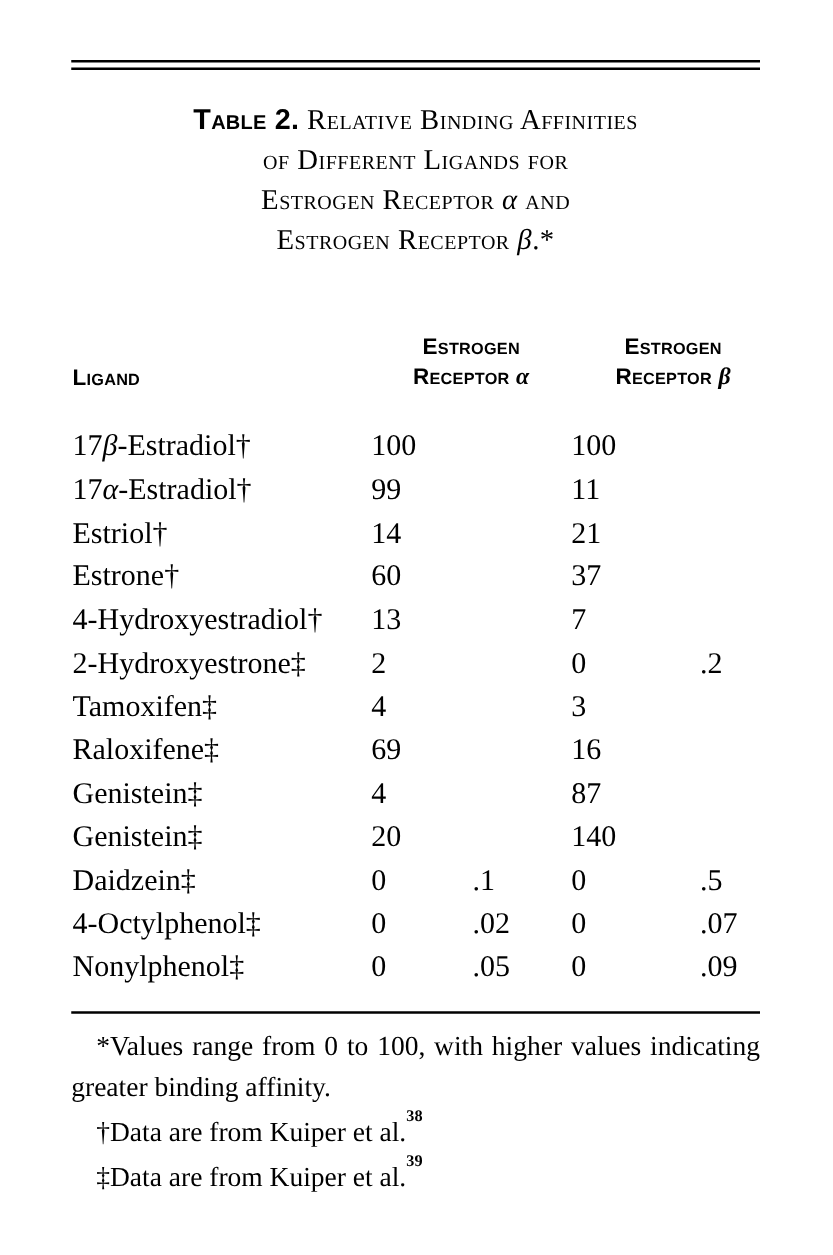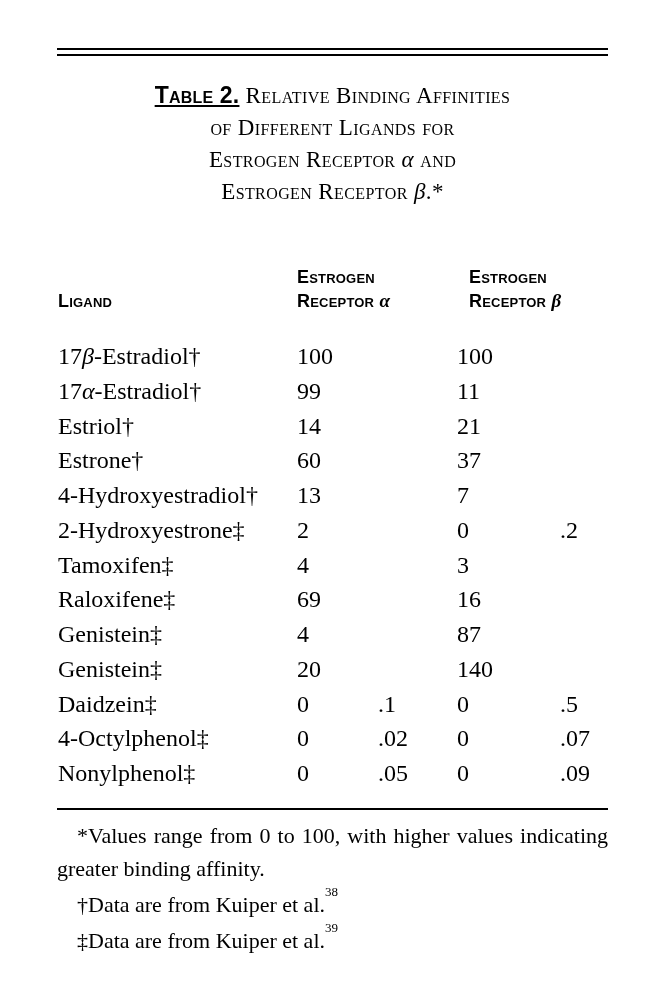--- a/index.html
+++ b/index.html
@@ -28,38 +28,37 @@
     text-align: center;
     font-size: 23px;
     line-height: 32px;
     font-variant: small-caps;
     letter-spacing: 0.4px;
   }
   .t-label {
     font-family: "Liberation Sans", sans-serif;
     font-weight: bold;
     letter-spacing: 0.2px;
-    text-decoration: underline;
   }
   .gk-t { font-variant: normal; font-style: italic; }
 
   .header-row {
     margin-top: 57px;
     display: grid;
     grid-template-columns: 240px 160px 151px;
     align-items: end;
     font-family: "Liberation Sans", sans-serif;
     font-weight: bold;
     font-size: 18px;
     line-height: 24px;
     font-variant: small-caps;
     letter-spacing: 0.2px;
   }
   .h-ligand { padding-left: 1px; }
-  .h-col { text-align: left; }
+  .h-col { text-align: center; }
   .h-col.beta { padding-left: 12px; }
   .gk-h {
     font-variant: normal;
     font-style: italic;
     font-family: "Liberation Serif", serif;
     font-size: 19px;
     font-weight: bold;
   }
 
   .tbody { margin-top: 26px; font-family: Liberation Serif, serif; }
@@ -75,21 +74,21 @@
   .c-num { display: flex; white-space: nowrap; }
   .c-num .int { width: 81px; }
   .c-num.c-beta .int { width: 103px; }
   .c-num .frac { text-align: left; }
 
   .rule-single { margin-top: 17px; border-top: 2px solid #000; }
 
   .footnotes { margin-top: 9px; font-size: 22px; line-height: 33px; }
   .fn { margin: 0; text-indent: 20px; text-align: justify; }
   .fn + .fn { margin-top: 3px; }
-  .fn-ref { font-size: 13px; line-height: 0; position: relative; top: -7px; }
+  .fn-ref { font-size: 13px; line-height: 0; position: relative; top: -7px; font-weight: bold; }
 </style>
 </head>
 <body>
 
 <div class="page">
   <div class="sheet">
 
     <div class="rule-double"></div>
 
     <div class="title">

